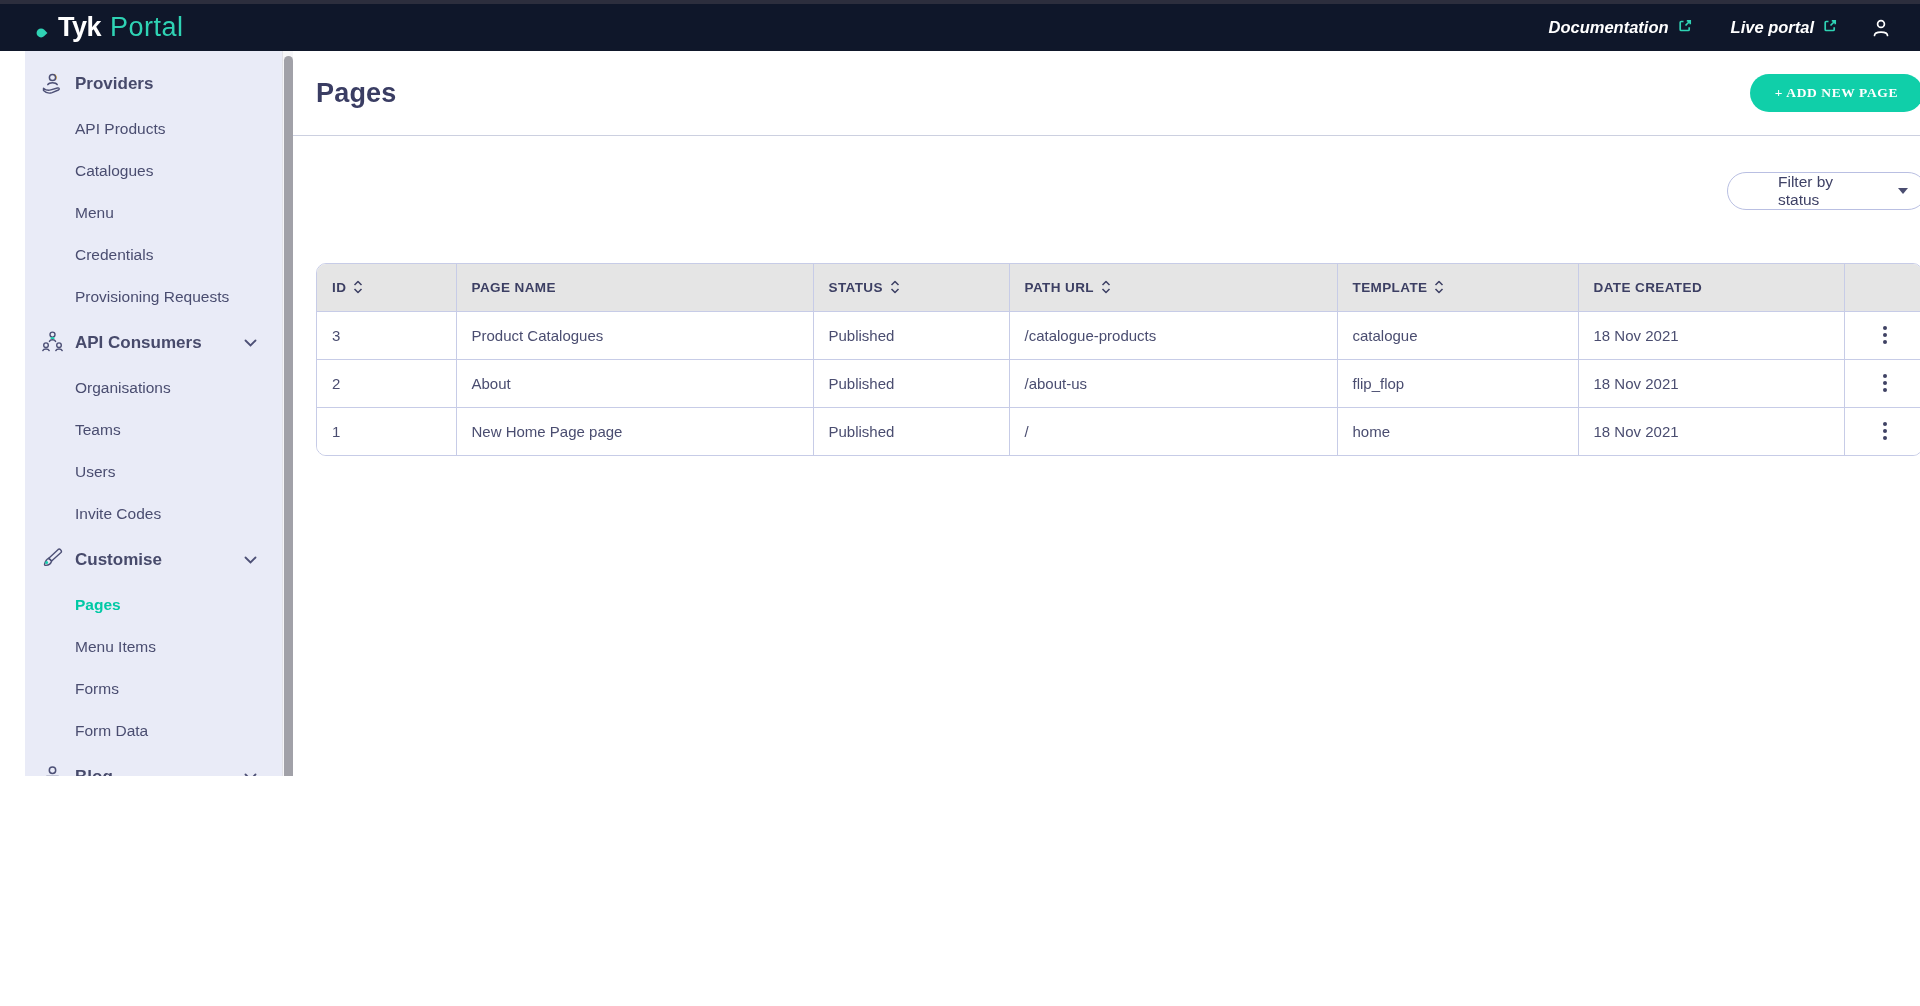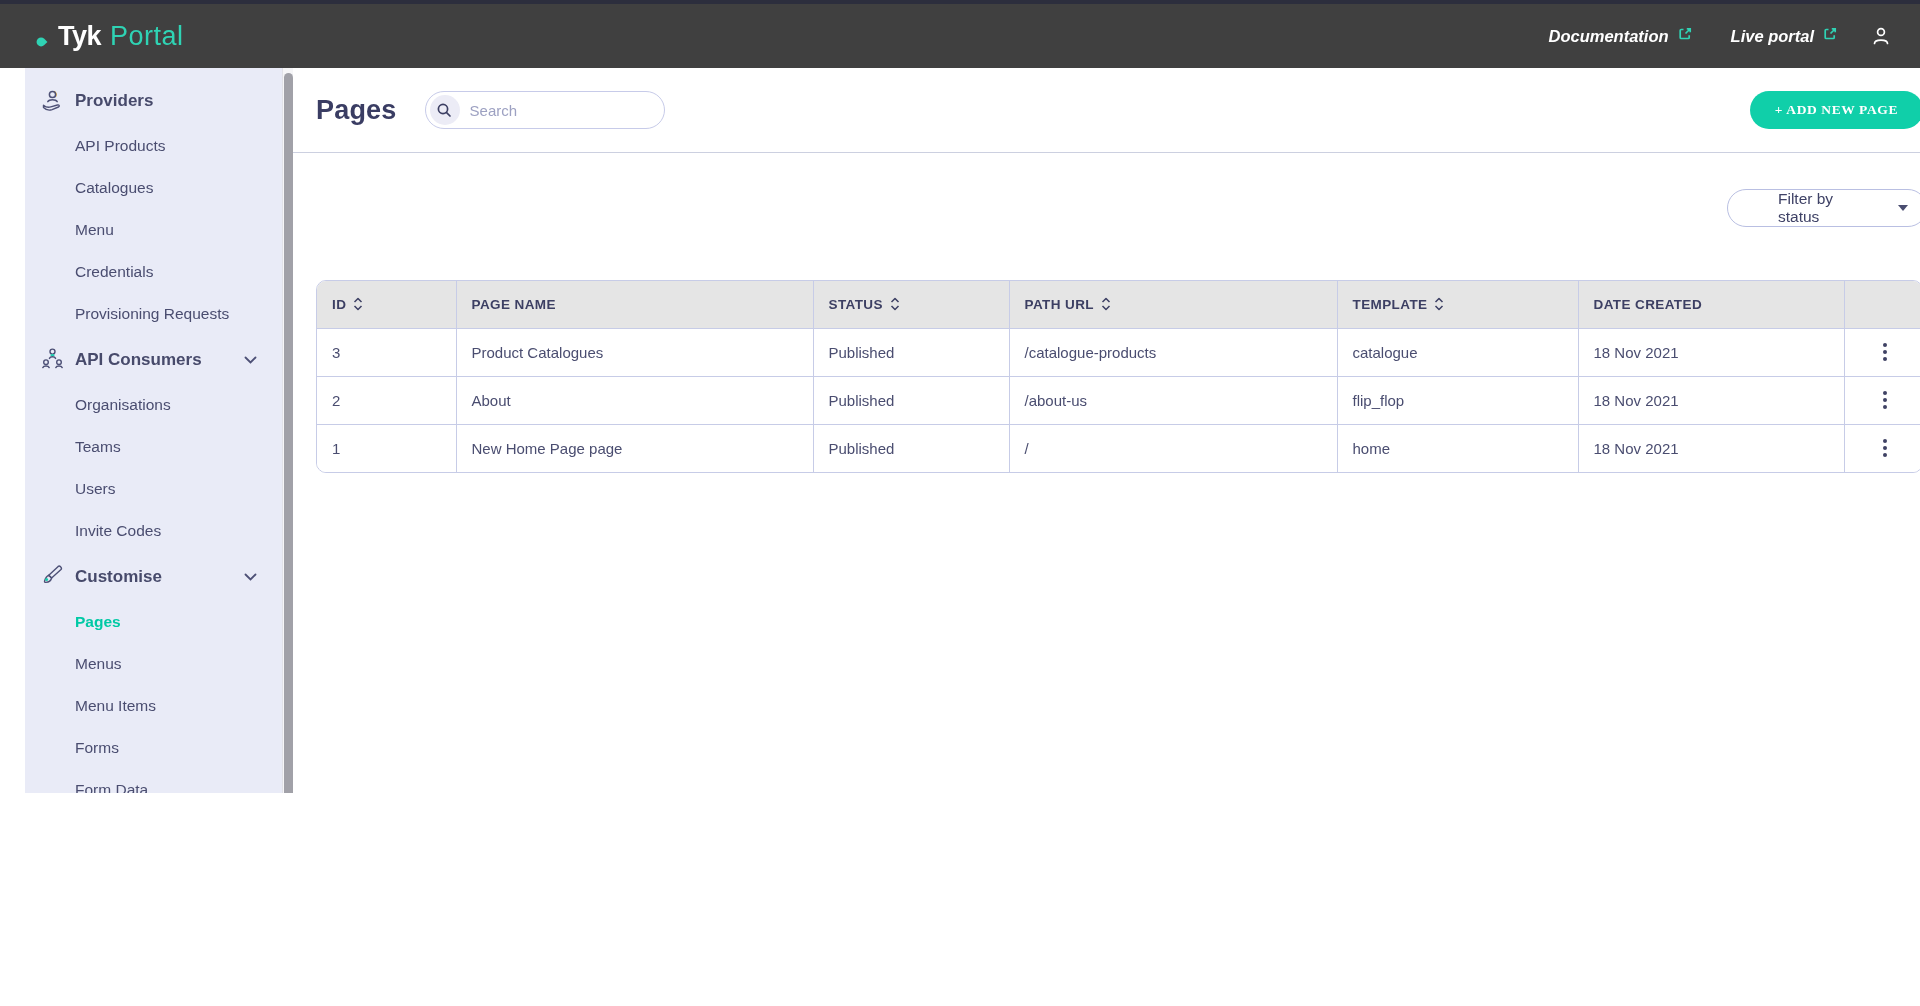--- a/index.html
+++ b/index.html
@@ -1,21 +1,21 @@
 <!DOCTYPE html>
 <html><head>
 <meta charset="utf-8">
 <style>
   * { margin:0; padding:0; box-sizing:border-box; }
   html,body { width:1920px; height:1006px; overflow:hidden;
     font-family:"Liberation Sans", sans-serif; background:#fff; }
 
   
   .topstrip { height:4px; background:#2c2e3d; }
-  .topbar { height:64px; background:#404040; display:flex; align-items:center;
+  .topbar { height:47px; background:#0f172a; display:flex; align-items:center;
     justify-content:space-between; padding:0 28px 0 38px; }
   .logo { display:flex; align-items:baseline; gap:9px; cursor:pointer; }
   .logo-leaf { width:9px; height:9px; background:#2fd3b4;
     border-radius:50% 50% 50% 0; transform:rotate(-135deg) translateY(-2px);
     display:inline-block; margin-right:2px; }
   .logo-brand { color:#fff; font-size:27px; font-weight:bold; letter-spacing:-0.5px; }
   .logo-product { color:#2fd3b4; font-size:27px; font-weight:normal; letter-spacing:0.5px; }
   .topnav { display:flex; align-items:center; gap:38px; }
   .topnav-link { display:flex; align-items:center; gap:8px; color:#fff;
     font-size:16.5px; font-weight:bold; cursor:pointer;font-style:italic; }
@@ -207,23 +207,20 @@
         <svg width="13" height="9" viewBox="0 0 13 9" fill="none">
             <path d="M1.5 2 L6.5 7 L11.5 2" stroke="#4d5076" stroke-width="1.8" stroke-linecap="round"></path>
           </svg>
       </span>
     </div>
 
     <div class="navitem sub active">
         <span class="nlabel">Pages</span>
       </div>
     <div class="navitem sub">
-        <span class="nlabel">Menus</span>
-      </div>
-    <div class="navitem sub">
         <span class="nlabel">Menu Items</span>
       </div>
     <div class="navitem sub">
         <span class="nlabel">Forms</span>
       </div>
     <div class="navitem sub">
         <span class="nlabel">Form Data</span>
       </div>
 
     <div class="navitem top">
@@ -249,29 +246,20 @@
 
     <div class="sb-scroll">
       <div class="sb-thumb"></div>
     </div>
   </aside>
 
   <main class="main">
 
     <div class="pagehead">
       <h1 class="pagetitle">Pages</h1>
-      <div class="searchbox">
-        <span class="search-badge">
-          <svg width="17" height="17" viewBox="0 0 17 17" fill="none">
-            <circle cx="7" cy="7" r="4.6" stroke="#3c3f63" stroke-width="1.7"></circle>
-            <path d="M10.6 10.6 L14 14" stroke="#3c3f63" stroke-width="1.7" stroke-linecap="round"></path>
-          </svg>
-        </span>
-        <input type="text" placeholder="Search" style="">
-      </div>
       <button class="addbtn">+ ADD NEW PAGE</button>
     </div>
 
     <div class="filterrow">
       <div class="filterbtn">
         <span>Filter by status</span>
         <span class="caret-down"></span>
       </div>
     </div>
 

